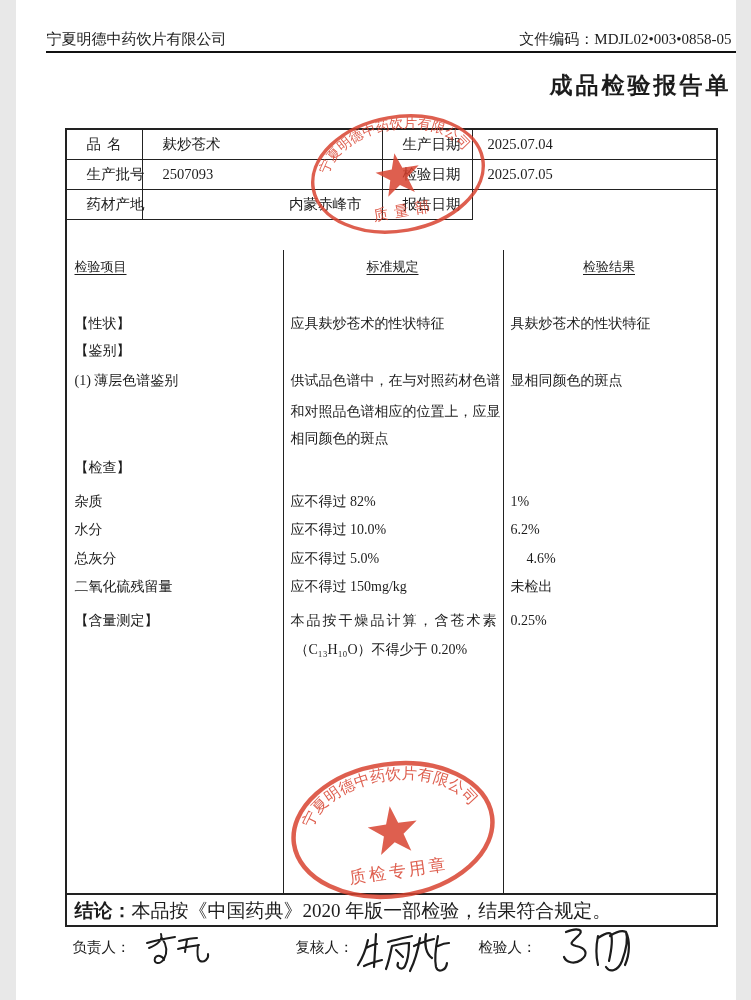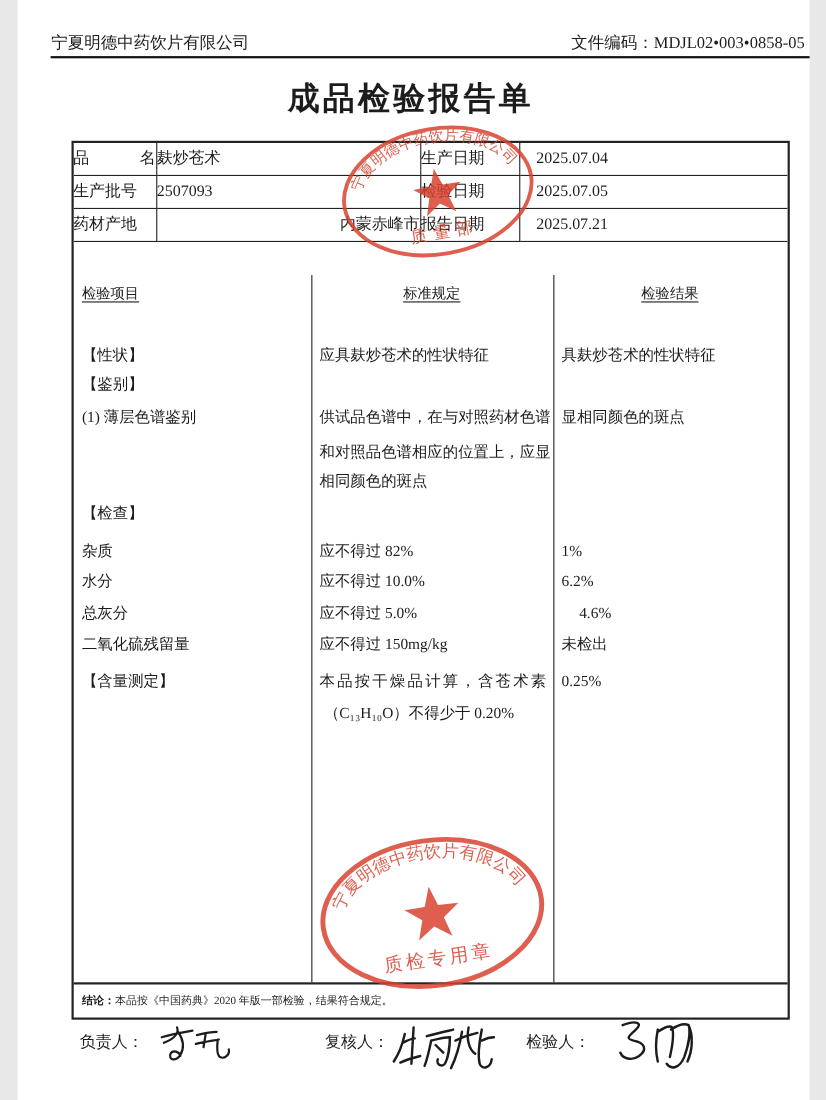--- a/index.html
+++ b/index.html
@@ -4,35 +4,35 @@
 <style>
   html,body{margin:0;padding:0;background:#e8e8e8;}
   #page{position:relative;width:720px;height:1000px;background:#ffffff;margin:0 auto;
         font-family:"Liberation Serif","DejaVu Serif",serif;color:#1c1c1c;overflow:hidden;}
   .abs{position:absolute;}
   
   #company{left:31px;top:30px;font-size:15px;}
   #filecode{right:4px;top:30px;font-size:15px;}
   #header-rule{left:30px;top:51px;width:717px;height:2px;background:#111;}
   
-  #doc-title{left:0;top:70px;width:716px;text-align:center;font-size:29px;font-weight:bold;letter-spacing:3px;}
+  #doc-title{left:0;top:70px;width:716px;text-align:right;font-size:23px;font-weight:bold;letter-spacing:3px;}
   
   #report-table{left:49px;top:128px;width:653px;height:799px;border:2px solid #222;box-sizing:border-box;}
-  .cell{box-sizing:border-box;height:30px;line-height:28px;font-size:14.5px;padding:0 0;
+  .cell{box-sizing:border-box;height:30px;line-height:28px;font-size:14.5px;padding:0 20px;
         border-bottom:1.5px solid #222;border-right:1.5px solid #222;float:left;white-space:nowrap;overflow:visible;}
   .nr{border-right:none;}
   .row{width:100%;overflow:hidden;}
   .jlabel{text-align:justify;text-align-last:justify;}
   #main-grid{position:absolute;left:0;top:120px;width:649px;height:645px;border-bottom:2px solid #222;box-sizing:border-box;}
   .vline{position:absolute;top:0;bottom:0;width:1.5px;background:#222;}
   .mhead{position:absolute;top:8px;font-size:13px;text-decoration:underline;text-underline-offset:3px;white-space:nowrap;}
   .line{position:absolute;font-size:14px;line-height:20px;white-space:nowrap;}
   .spread{letter-spacing:2px;}
   #conclusion-row{position:absolute;left:0;top:765px;width:649px;height:32px;line-height:31px;
-        font-size:10px;padding-left:8px;box-sizing:border-box;white-space:nowrap;}
+        font-size:19px;padding-left:8px;box-sizing:border-box;white-space:nowrap;}
   .bold{font-weight:bold;}
   
   .sig-label{font-size:14.5px;top:938px;}
   svg text{font-family:"Liberation Serif","DejaVu Serif",serif;}
   .stamp{opacity:.84;pointer-events:none;}
 </style>
 </head>
 <body>
 
 <div id="page">
@@ -54,21 +54,20 @@
     <div class="row">
       <div class="cell" style="width:76px;">生产批号</div>
       <div class="cell" style="width:240px;">2507093</div>
       <div class="cell" style="width:90px;">检验日期</div>
       <div class="cell nr" style="width:243px;padding-left:15px;">2025.07.05</div>
     </div>
     <div class="row">
       <div class="cell" style="width:76px;">药材产地</div>
       <div class="cell" style="width:240px;text-align:right;">内蒙赤峰市</div>
       <div class="cell" style="width:90px;">报告日期</div>
-      <div class="cell nr" style="width:243px;padding-left:15px;">2025.07.21</div>
     </div>
 
     <div id="main-grid">
       <div class="vline" style="left:216px;"></div>
       <div class="vline" style="left:436px;"></div>
 
       <div class="mhead" style="left:8px;">检验项目</div>
       <div class="mhead" style="left:216px;width:220px;text-align:center;">标准规定</div>
       <div class="mhead" style="left:436px;width:213px;text-align:center;">检验结果</div>
 

